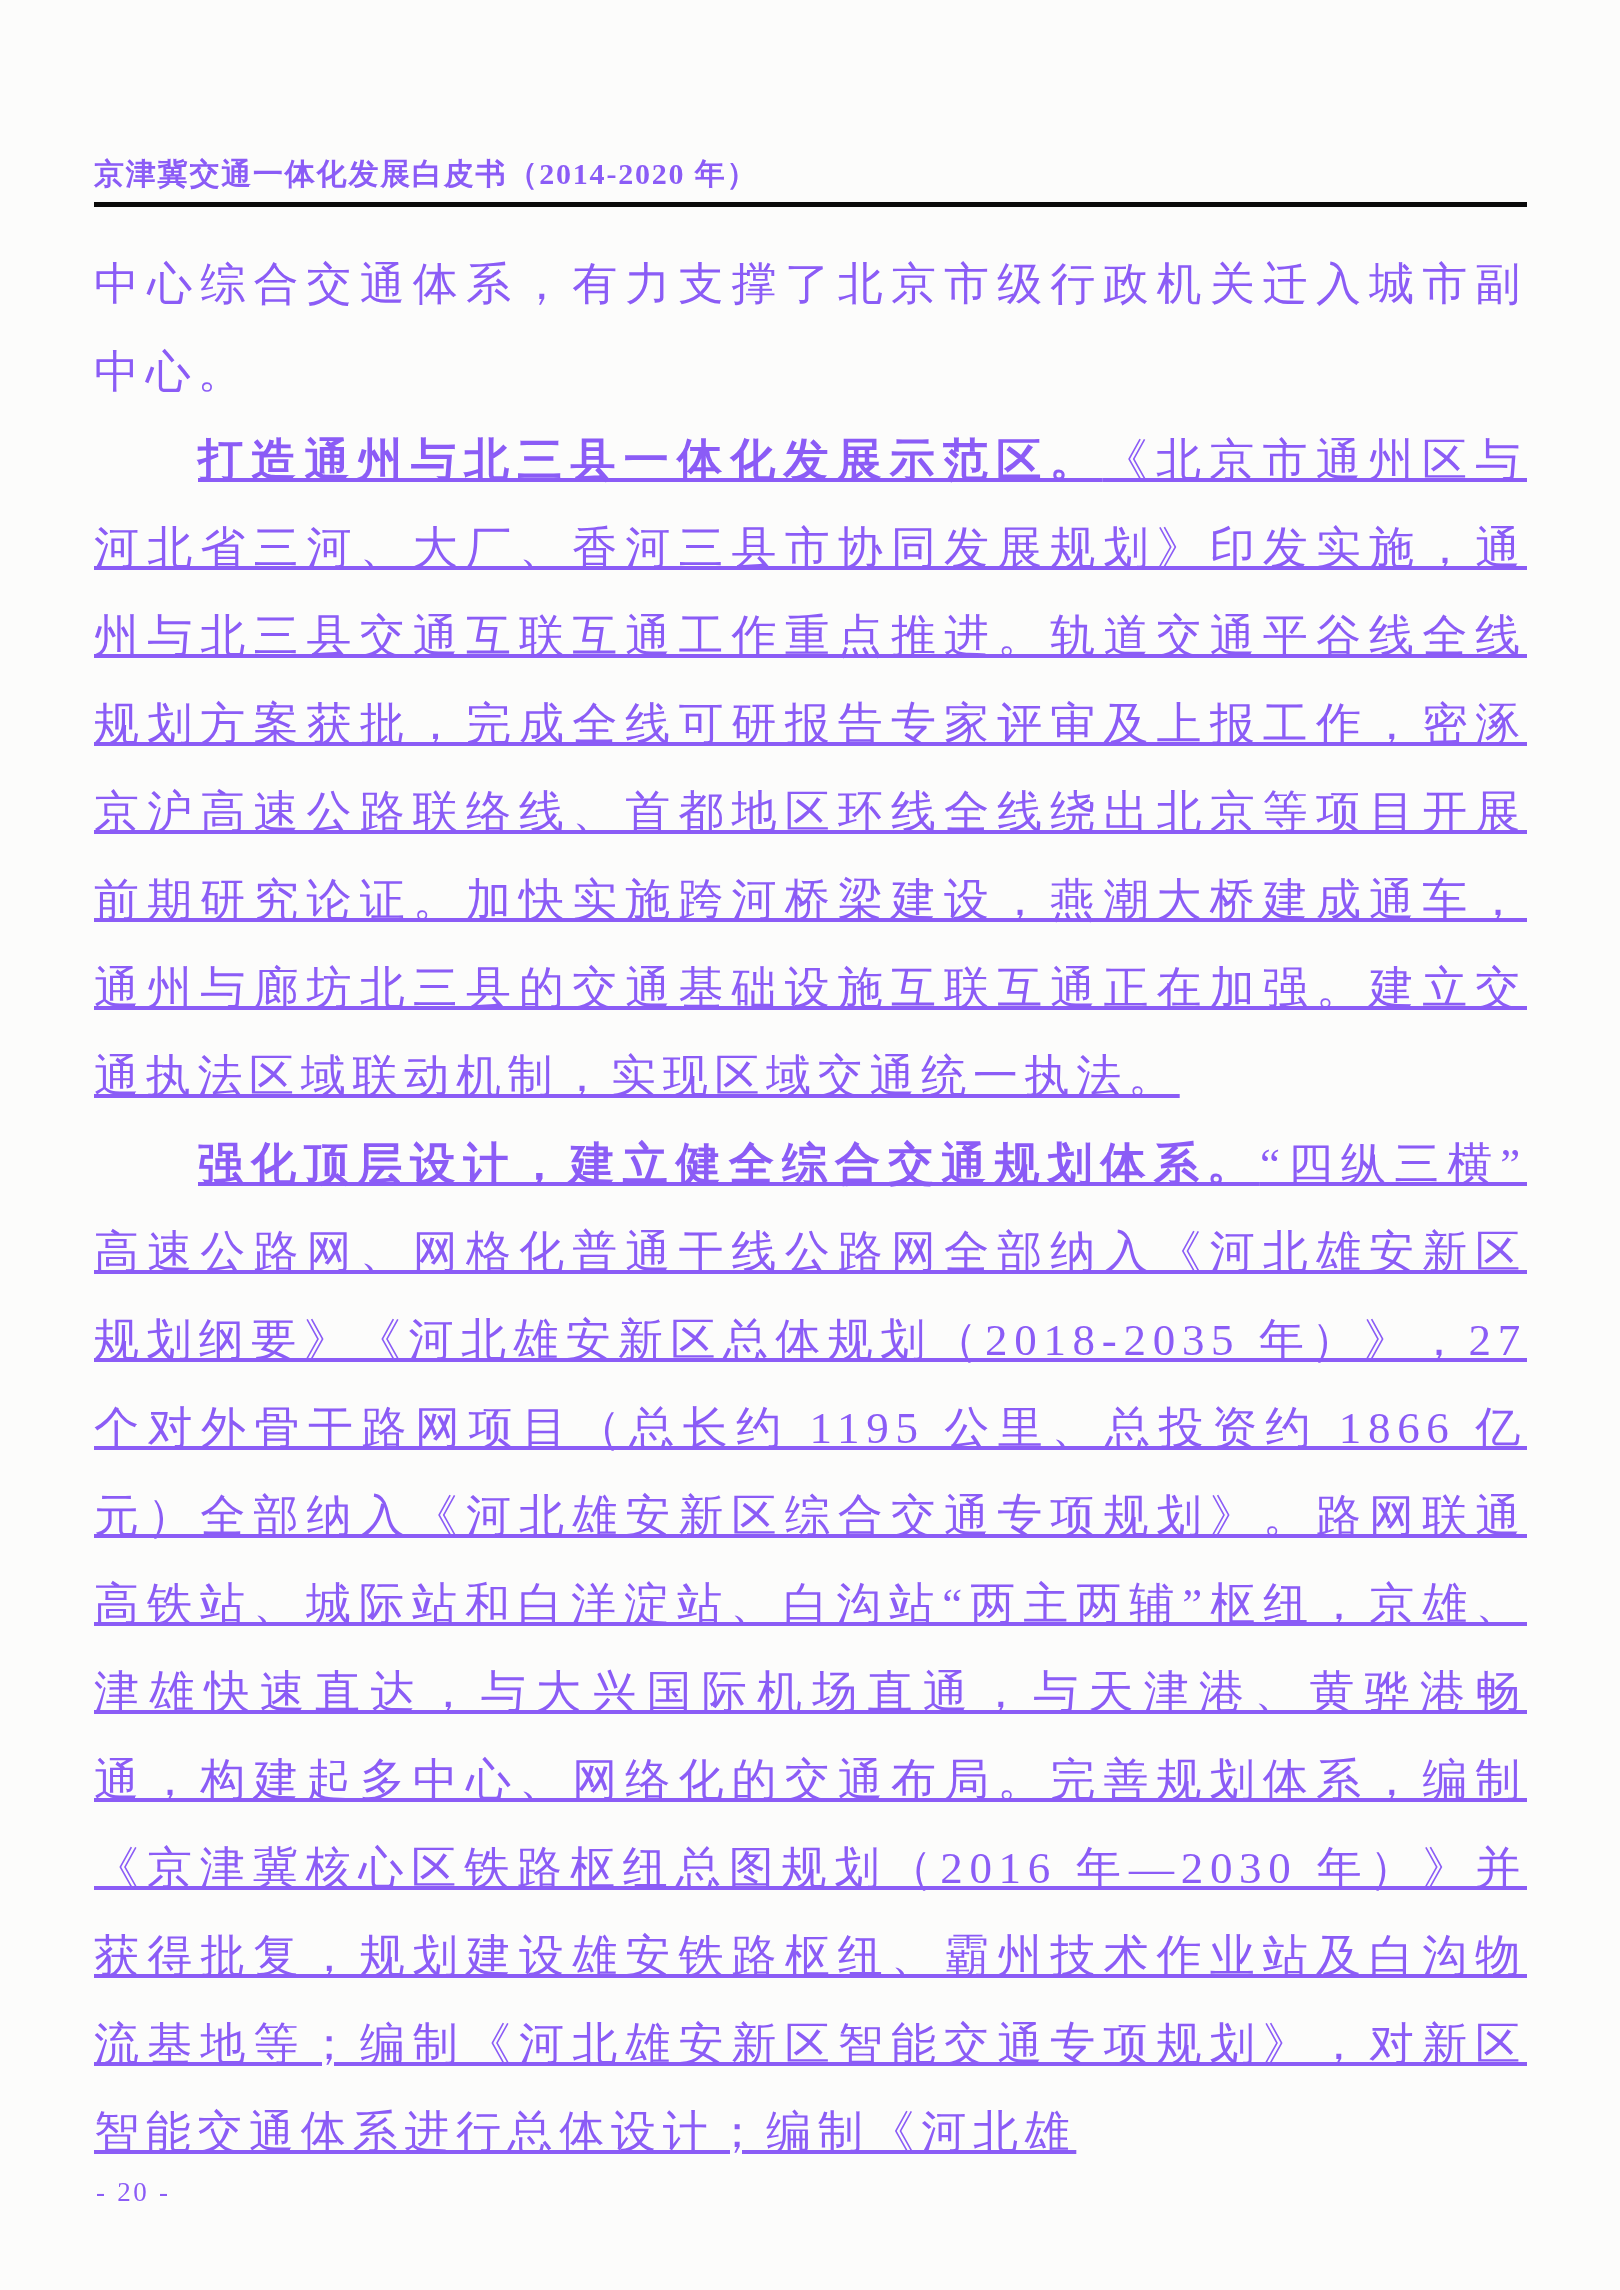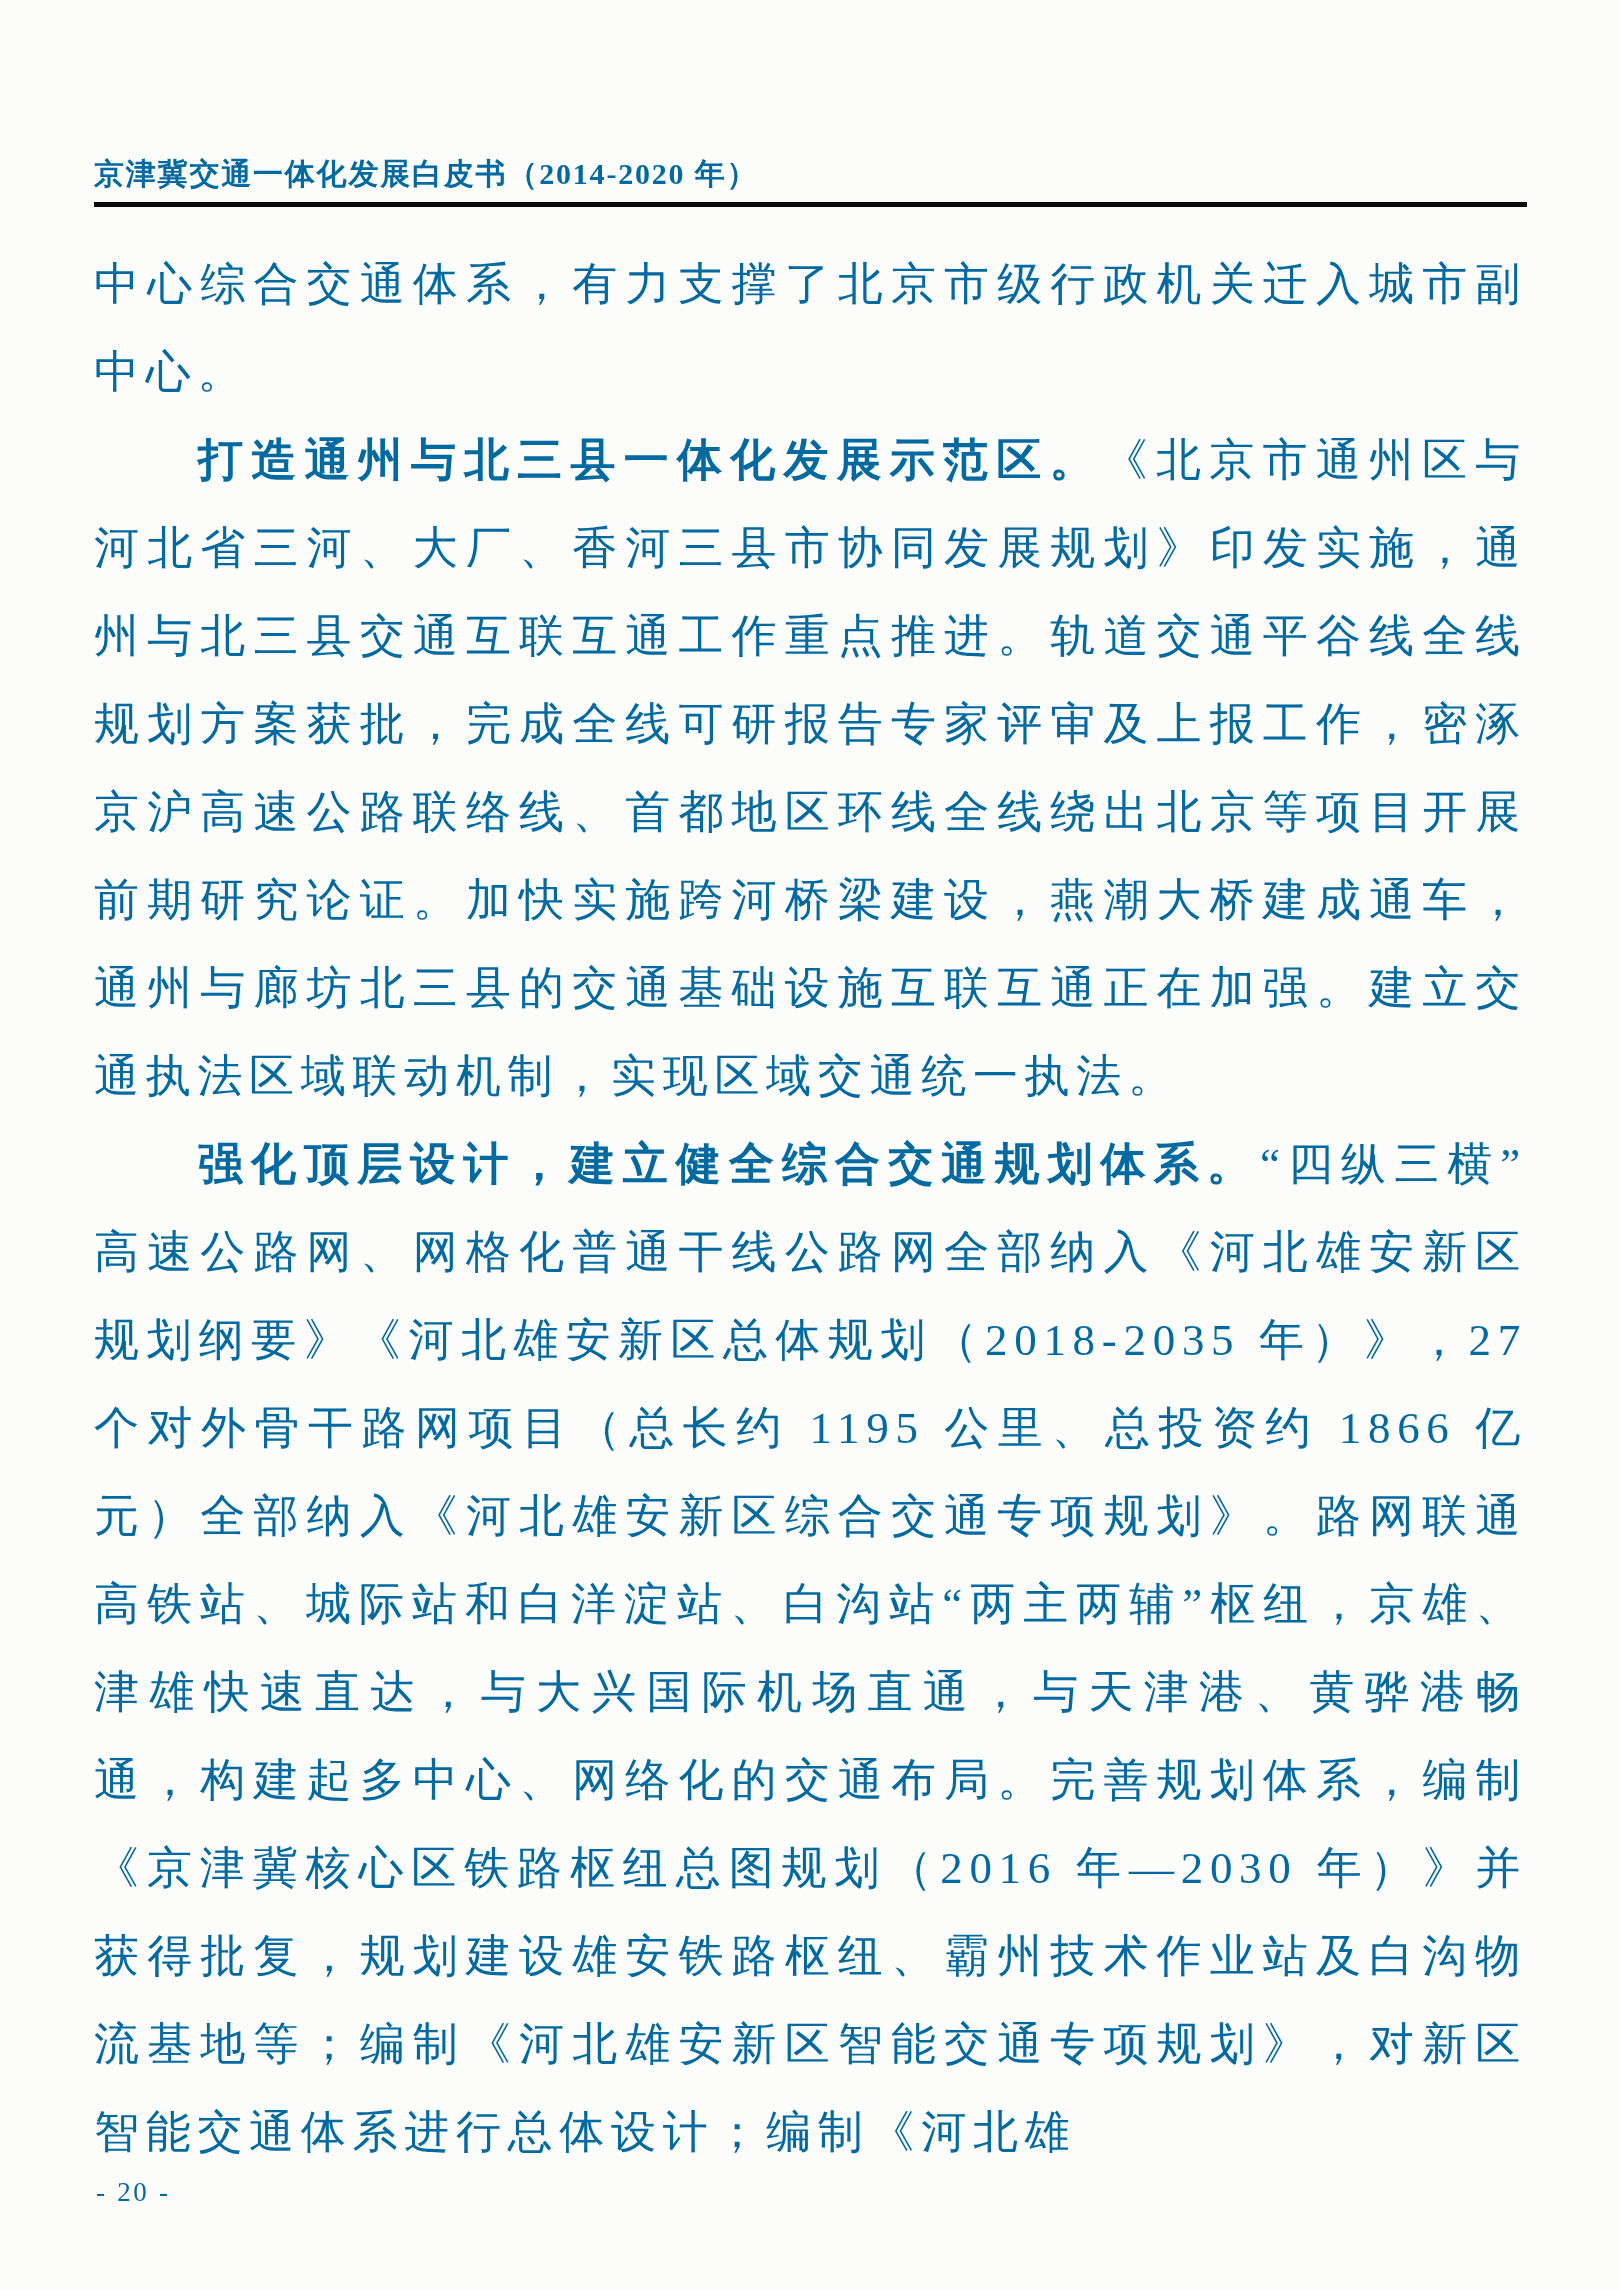--- a/index.html
+++ b/index.html
@@ -8,21 +8,21 @@
     background: #e8e8e8;
   }
   .page {
     position: relative;
     width: 1620px;
     height: 2291px;
     margin: 0 auto;
     background: #fcfcfb;
     overflow: hidden;
     font-family: "Liberation Serif", "DejaVu Serif", serif;
-    color: #0369a1;
+    color: #8b5cf6;
   }
   
   .page-header {
     position: absolute;
     top: 154px;
     left: 94px;
     right: 93px;
     font-size: 30px;
     line-height: 39px;
     font-weight: bold;
@@ -42,20 +42,21 @@
     letter-spacing: 6.7px;
     text-align: justify;
     text-justify: inter-character;
   }
   .doc-body p {
     margin: 0;
     padding: 0;
   }
   .para-indent {
     text-indent: 104px;
+    text-decoration: underline;
   }
   .lead-bold {
     font-weight: bold;
   }
   .section-heading {
     font-weight: normal;
   }
   
   .page-footer {
     position: absolute;

